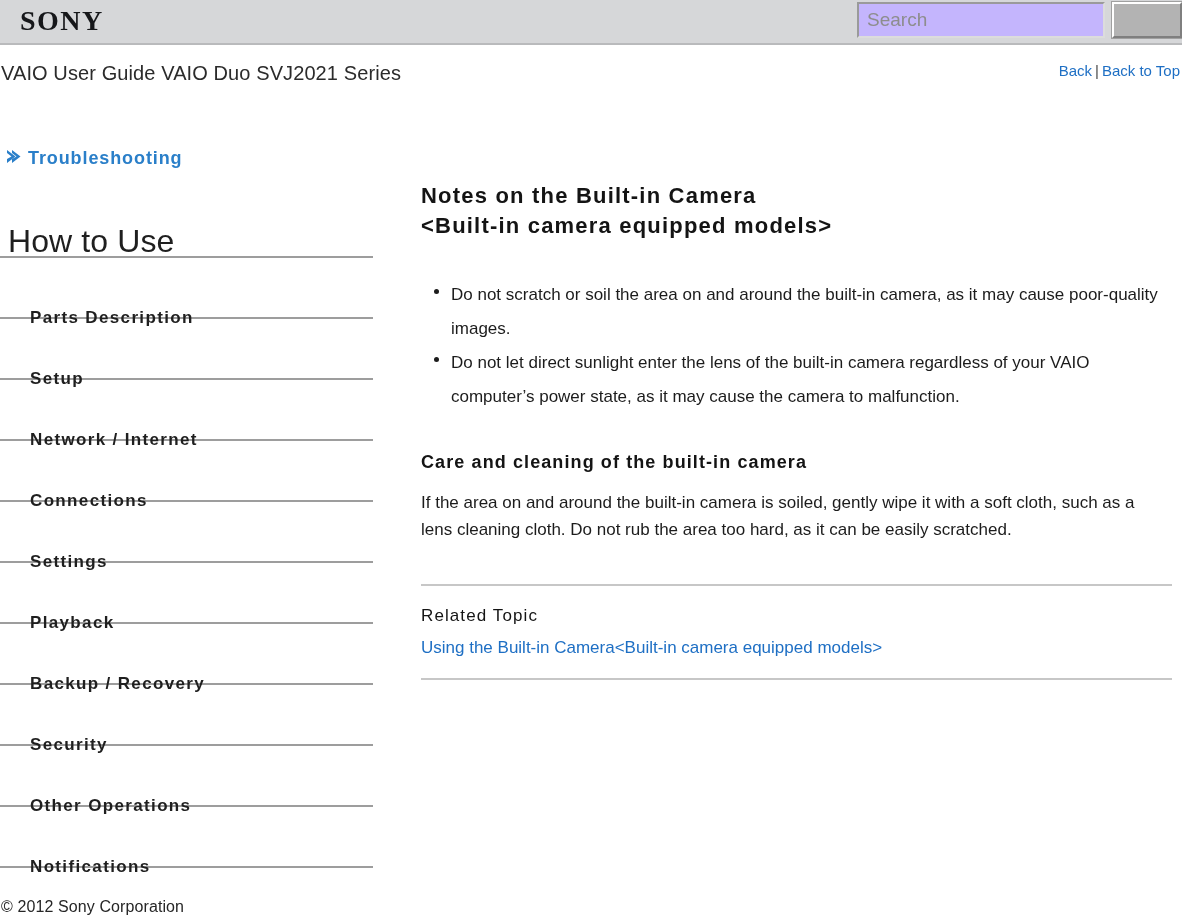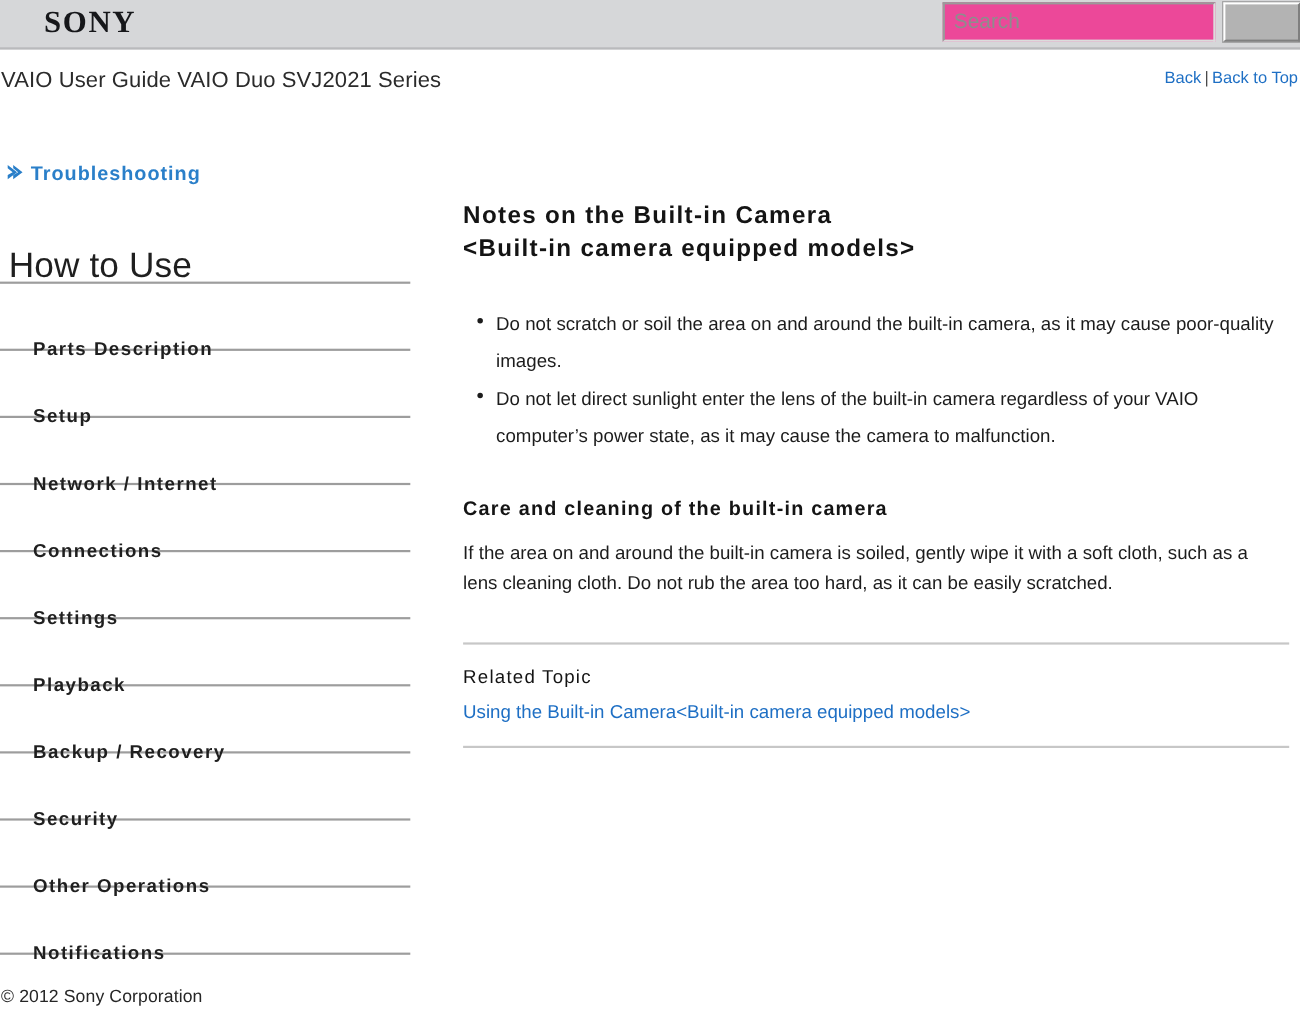--- a/index.html
+++ b/index.html
@@ -31,38 +31,37 @@
     position: absolute;
     left: 20px;
     top: 4px;
     font-family: "Liberation Serif", serif;
     font-weight: bold;
     font-size: 28px;
     letter-spacing: 1.5px;
     color: #16171a;
     line-height: 34px;
     user-select: none;
-    margin-left: 20px;
   }
   .search-wrap {
     position: absolute;
     right: 0px;
     top: 2px;
     display: flex;
     align-items: flex-start;
   }
   .search-input {
     width: 248px;
     height: 36px;
     box-sizing: border-box;
     font-family: "Liberation Sans", sans-serif;
     font-size: 19px;
     color: #2b2b2b;
     padding: 2px 8px;
-    background: #ec4899;
+    background: #c4b5fd;
     border: 2px solid;
     border-color: #9a9a9a #dcdcdc #dcdcdc #9a9a9a;
     outline: none;
   }
   .search-input::placeholder { color: #8d8d8d; opacity: 1; }
   .search-button {
     width: 70px;
     height: 36px;
     margin-left: 7px;
     box-sizing: border-box;

